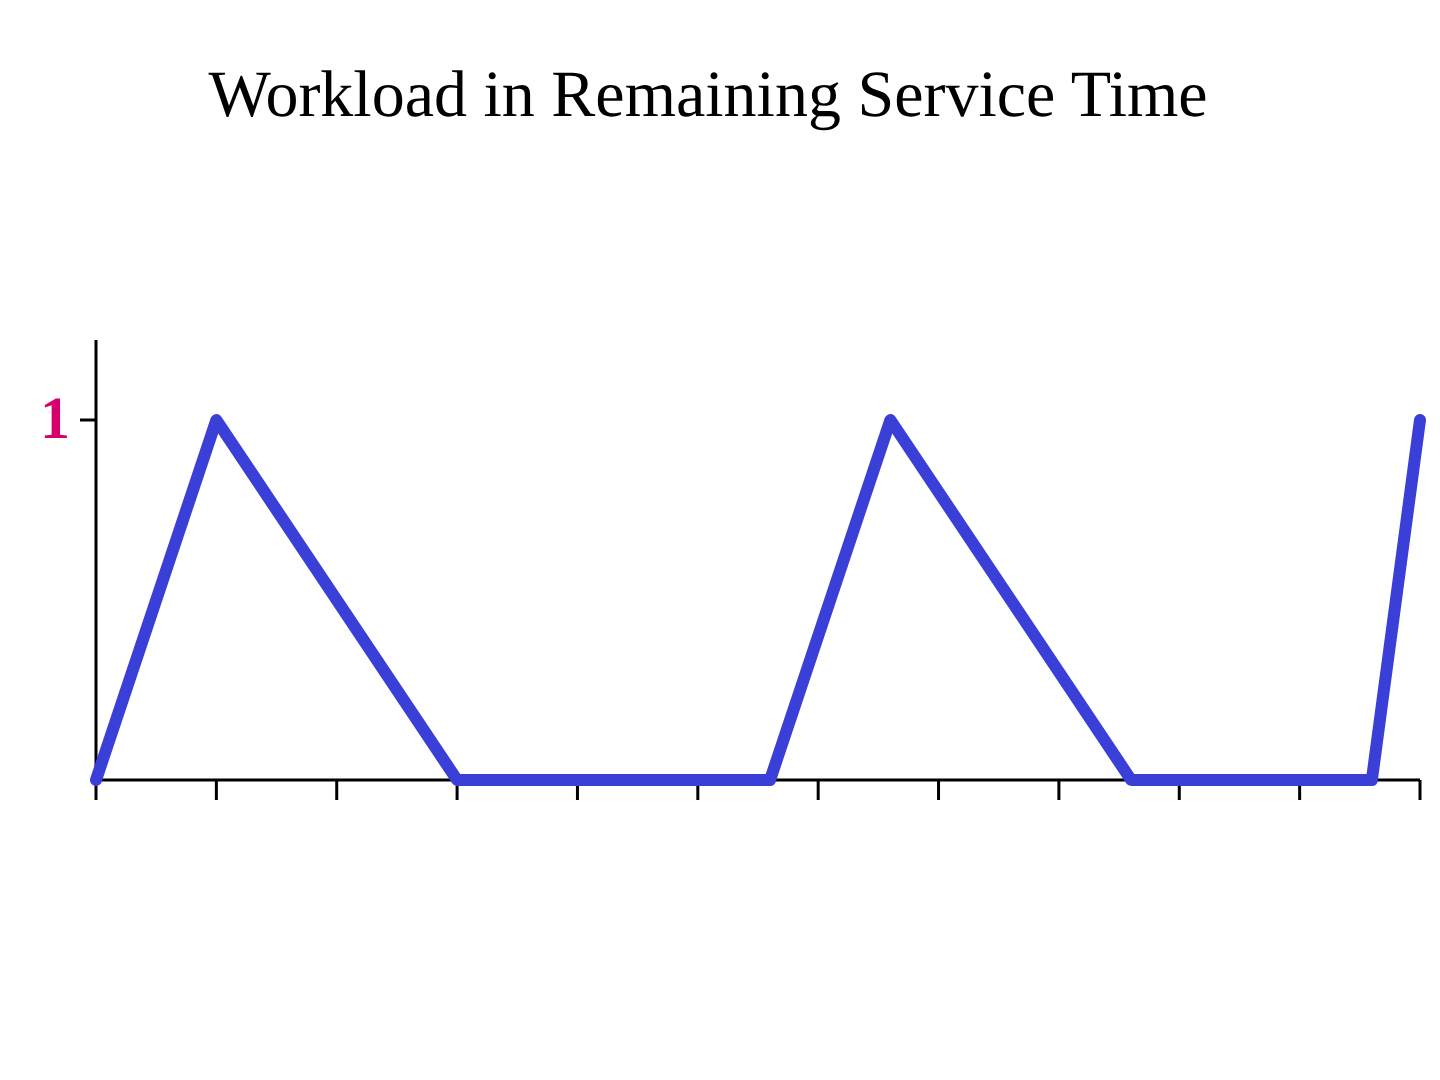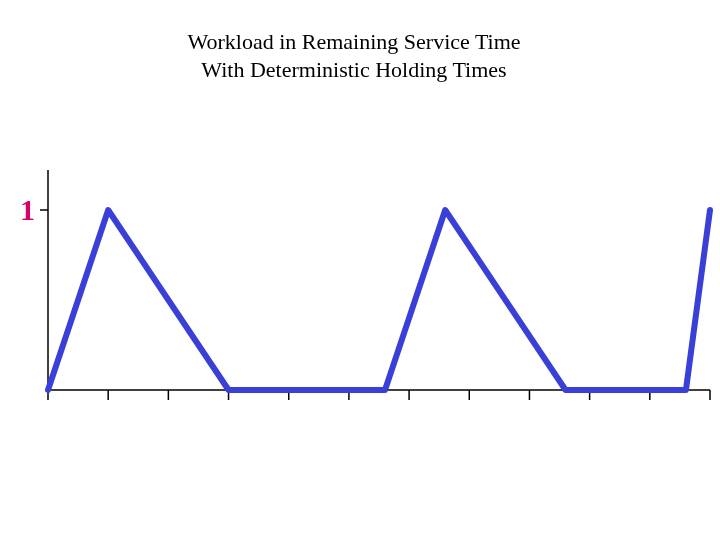--- a/index.html
+++ b/index.html
@@ -16,21 +16,21 @@
     height: 540px;
     position: relative;
     box-sizing: border-box;
   }
   .title {
     position: absolute;
     top: 28px;
     left: 0;
     right: 12px;
     text-align: center;
-    font-size: 22px;
+    font-size: 33px;
     line-height: 1.25;
   }
   .chart-area {
     position: absolute;
     left: 20px;
     top: 170px;
     width: 690px;
     height: 245px;
   }
   .ylabel {
@@ -50,21 +50,20 @@
     overflow: visible;
   }
 </style>
 </head>
 <body>
 
 <div class="slide">
 
   <div class="title">
     <span>Workload in Remaining Service Time</span><br>
-    <span>With Deterministic Holding Times</span>
   </div>
 
   <div class="chart-area">
     <div class="ylabel">1</div>
     <svg class="axes" viewBox="0 0 662 245">
       <g>
         <line x1="0" y1="0" x2="0" y2="220" stroke="#000" stroke-width="1.5"></line>
         <line x1="-8" y1="40" x2="0" y2="40" stroke="#000" stroke-width="1.5"></line>
       </g>
       <g>

